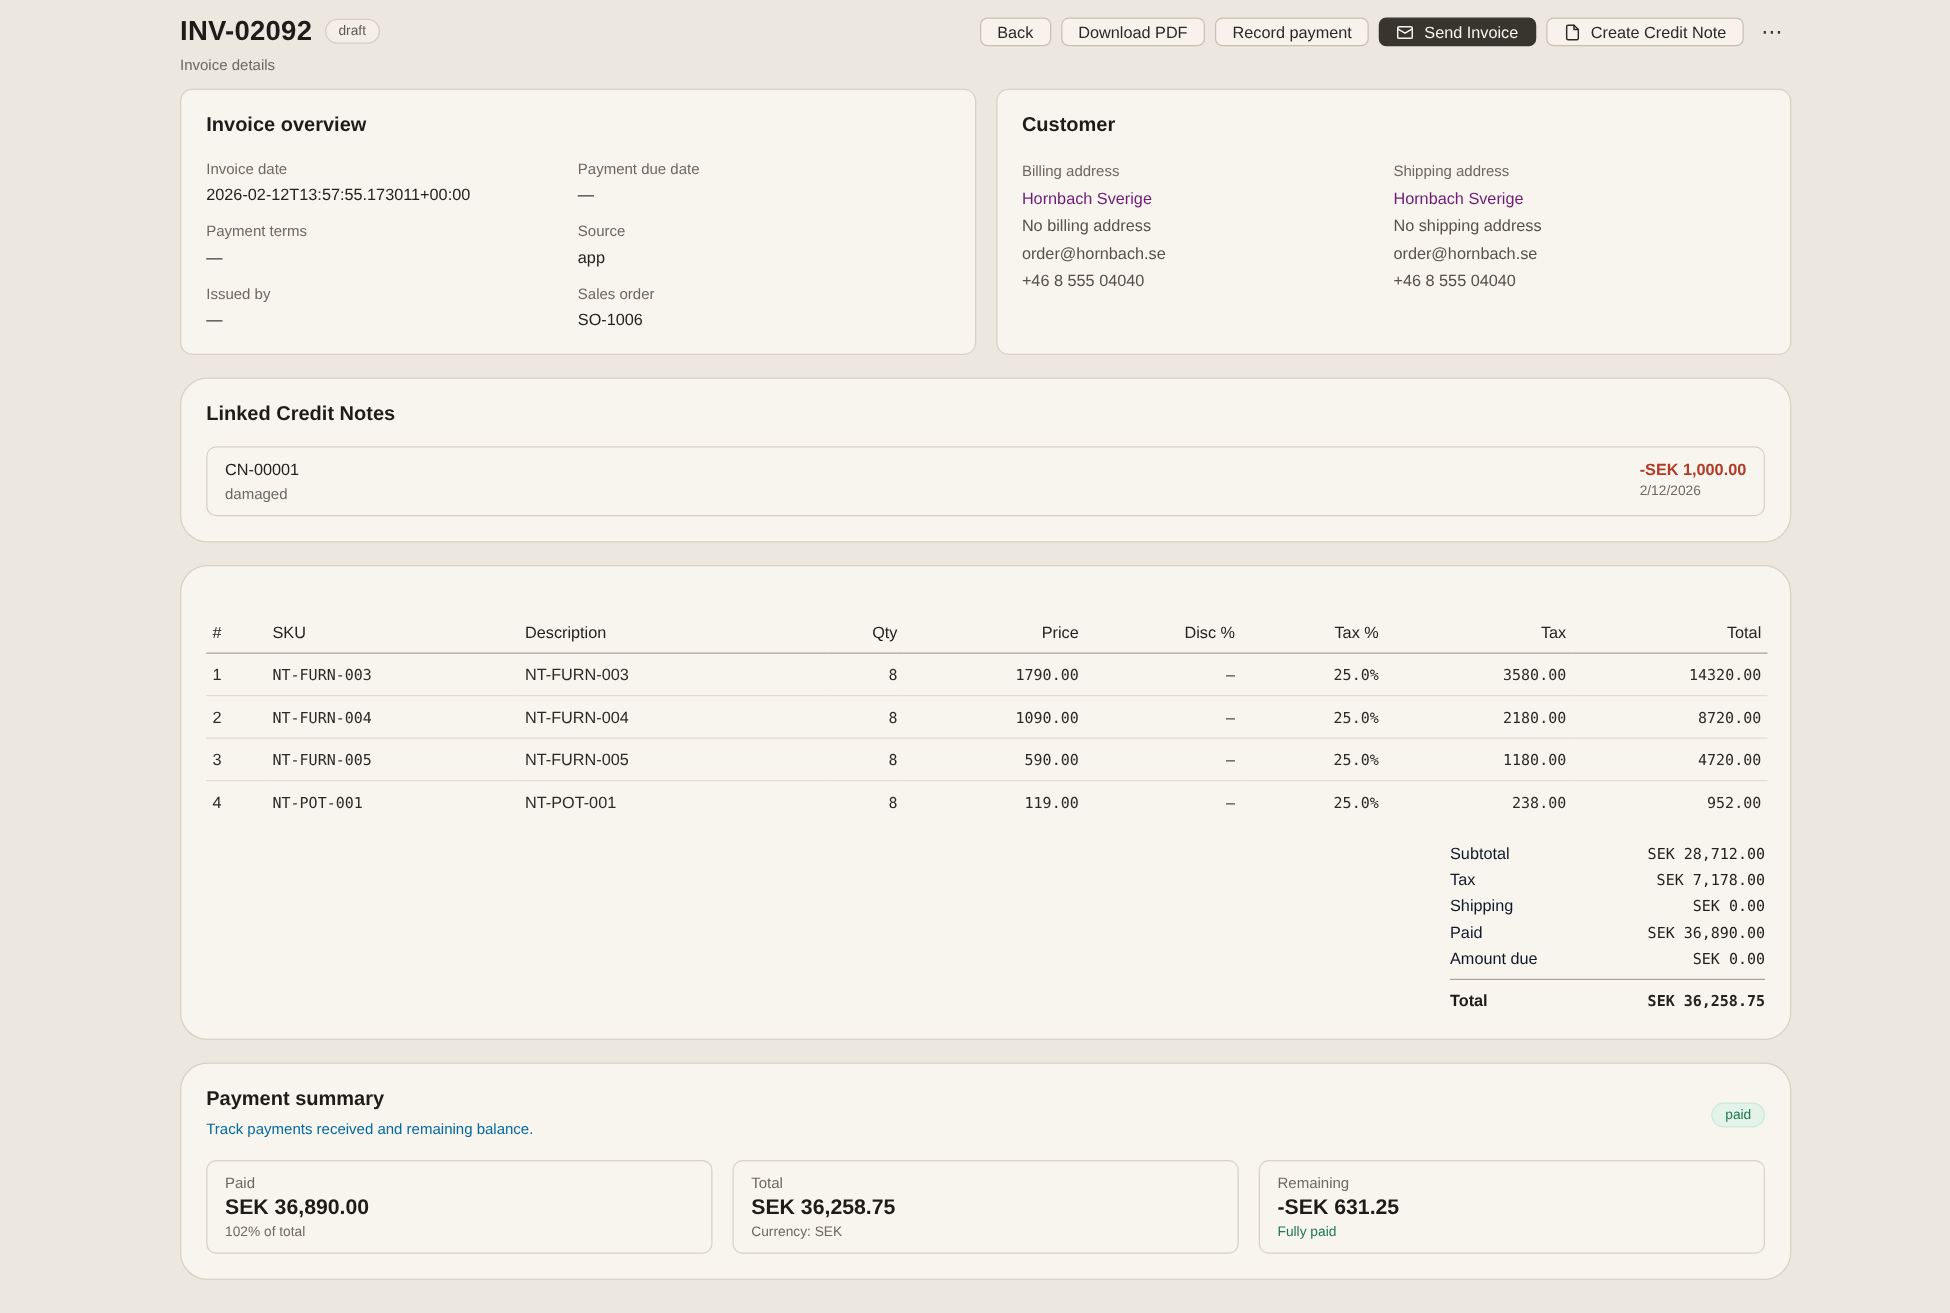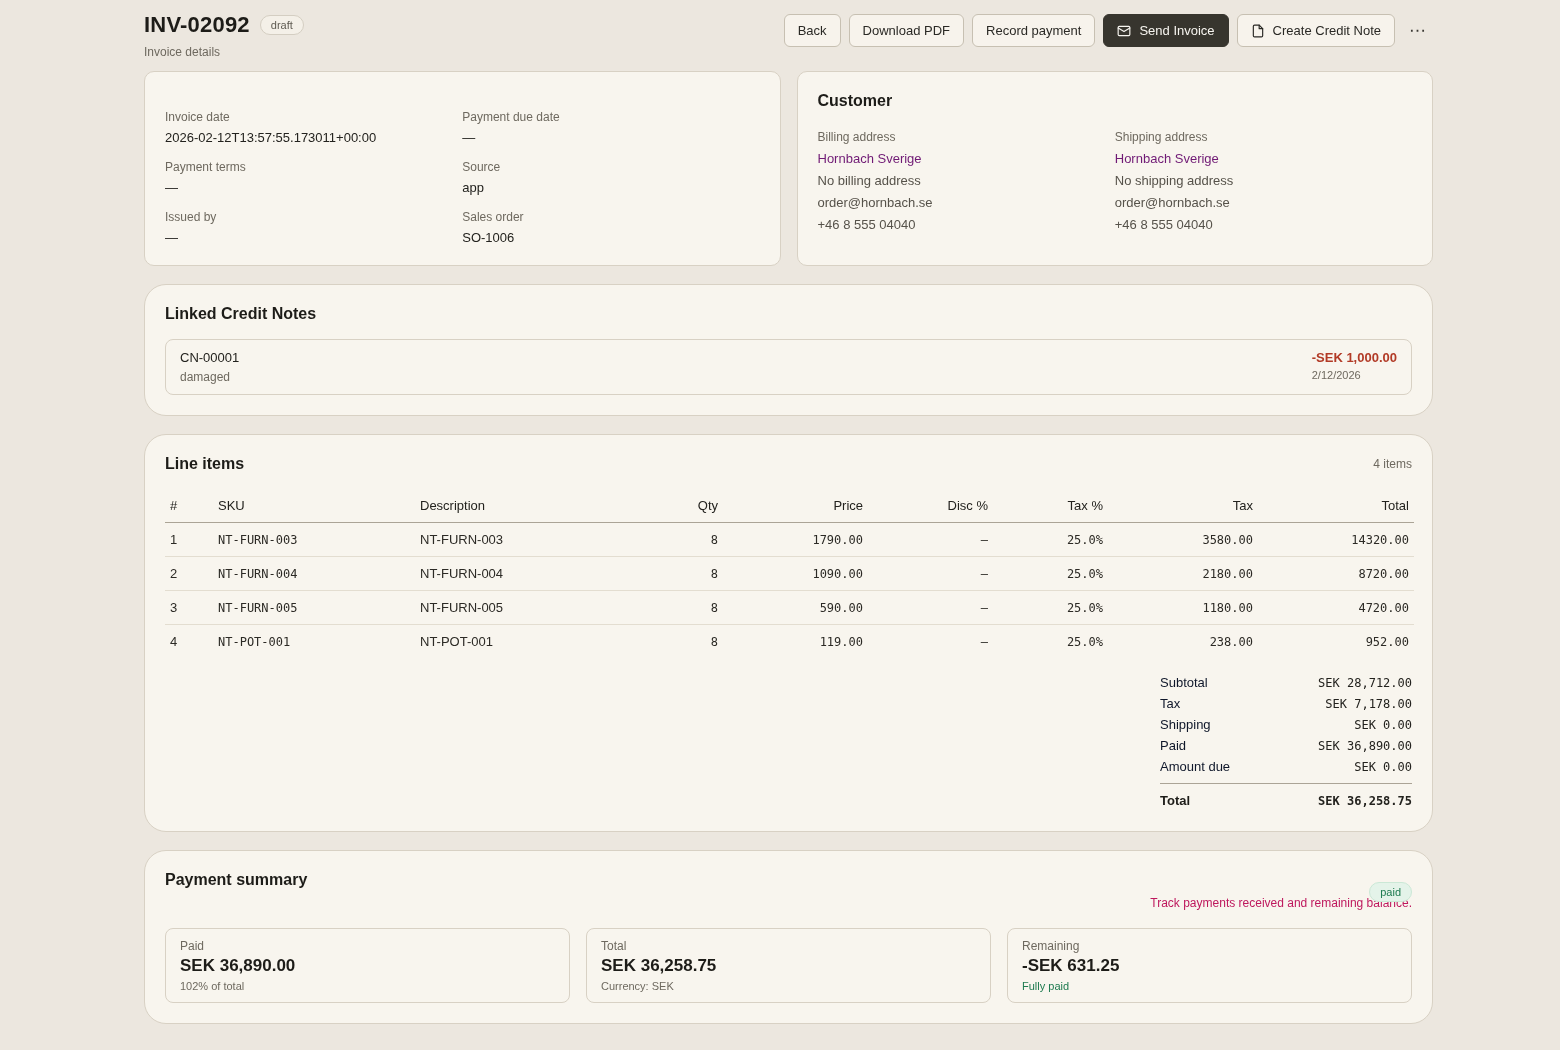--- a/index.html
+++ b/index.html
@@ -18,21 +18,21 @@
   h1 { font-size:22px; font-weight:700; letter-spacing:.2px; color:#1d1c18; }
   .badge-draft {
     font-size:11px; color:#5f5b52; border:1px solid #d4cec2; background:#f4f0e8;
     border-radius:999px; padding:2px 10px; line-height:14px;
   }
   .subtitle { font-size:12px; color:#6e695f; margin-top:7px; }
   .actions { display:flex; gap:8px; align-items:center; margin-top:2px; }
   .btn {
     display:inline-flex; align-items:center; gap:8px; font-family:inherit;
     font-size:13px; color:#2a2925; background:#f7f3ec; border:1px solid #c7c0b2;
-    border-radius:6px; padding:7px 13px; height:33px; cursor:pointer; white-space:nowrap;
+    border-radius:6px; padding:7px 13px; height:23px; cursor:pointer; white-space:nowrap;
   }
   .btn.dark { background:#37352e; color:#f7f5f0; border-color:#37352e; }
   .btn.more { border:none; background:transparent; font-size:17px; padding:2px 6px; color:#3a3833; letter-spacing:1px; }
   .btn .icon { display:inline-flex; align-items:center; }
 
   
   .card { background:#f8f5ee; border:1px solid #d8d1c4; border-radius:10px; padding:20px; }
   .cards-row { display:flex; gap:16px; margin-top:12px; }
   .cards-row .card { flex:1; }
   .card h2 { font-size:16px; font-weight:700; color:#1d1c18; margin-bottom:16px; }
@@ -78,21 +78,21 @@
   .totals { width:252px; margin-left:auto; margin-top:14px; }
   .tot-row { display:flex; justify-content:space-between; align-items:baseline; padding:3px 0; }
   .tot-label { font-size:13px; color:#0f172a; }
   .tot-value { font-family:"DejaVu Sans Mono", monospace; font-size:12px; color:#23221e; }
   .tot-row.grand { border-top:1px solid #aba496; margin-top:6px; padding-top:9px; }
   .tot-row.grand .tot-label { font-weight:700; color:#1d1c18; }
   .tot-row.grand .tot-value { font-weight:700; }
 
   
   .pay-card { position:relative; }
-  .pay-sub { font-size:12px; color:#be185d; margin-top:-9px;text-align:right; }
+  .pay-sub { font-size:12px; color:#0369a1; margin-top:-9px; }
   .badge-paid {
     position:absolute; top:31px; right:20px;
     font-size:11px; color:#1d7a4f; background:#e4f3e9; border:1px solid #cbe8d6;
     border-radius:999px; padding:2px 10px; line-height:14px;
   }
   .pay-boxes { display:flex; gap:16px; margin-top:18px; }
   .pay-box { flex:1; border:1px solid #d8d1c4; border-radius:8px; padding:10px 14px; }
   .pay-label { font-size:12px; color:#6e695f; }
   .pay-value { font-size:17px; font-weight:700; color:#1d1c18; margin-top:3px; }
   .pay-note { font-size:11px; color:#6e695f; margin-top:4px; }
@@ -132,20 +132,21 @@
             </svg>
         </span>
         <span>Create Credit Note</span>
       </button>
       <button class="btn more">⋯</button>
     </div>
   </div>
 
   <div class="cards-row">
     <div class="card">
+      <h2>Invoice overview</h2>
       <div class="fields-grid">
         <div>
           <div class="field-label">Invoice date</div>
           <div class="field-value">2026-02-12T13:57:55.173011+00:00</div>
         </div>
         <div>
           <div class="field-label">Payment due date</div>
           <div class="field-value">—</div>
         </div>
         <div>
@@ -196,24 +197,20 @@
         <div class="cn-reason">damaged</div>
       </div>
       <div class="cn-right">
         <div class="cn-amount" style="color:#b23a26;">-SEK 1,000.00</div>
         <div class="cn-date">2/12/2026</div>
       </div>
     </div>
   </div>
 
   <div class="card section-card">
-    <div class="li-head">
-      <h2>Line items</h2>
-      <span class="li-count">4 items</span>
-    </div>
     <table>
       <colgroup>
         <col style="width:48px">
           <col style="width:202px">
           <col style="width:248px">
         <col style="width:60px">
           <col style="width:145px">
           <col style="width:125px">
         <col style="width:115px">
           <col style="width:150px">

